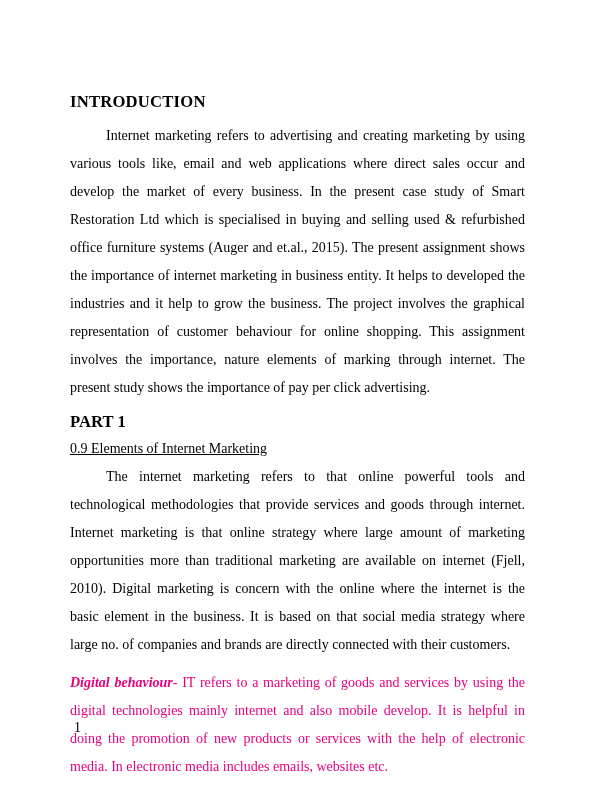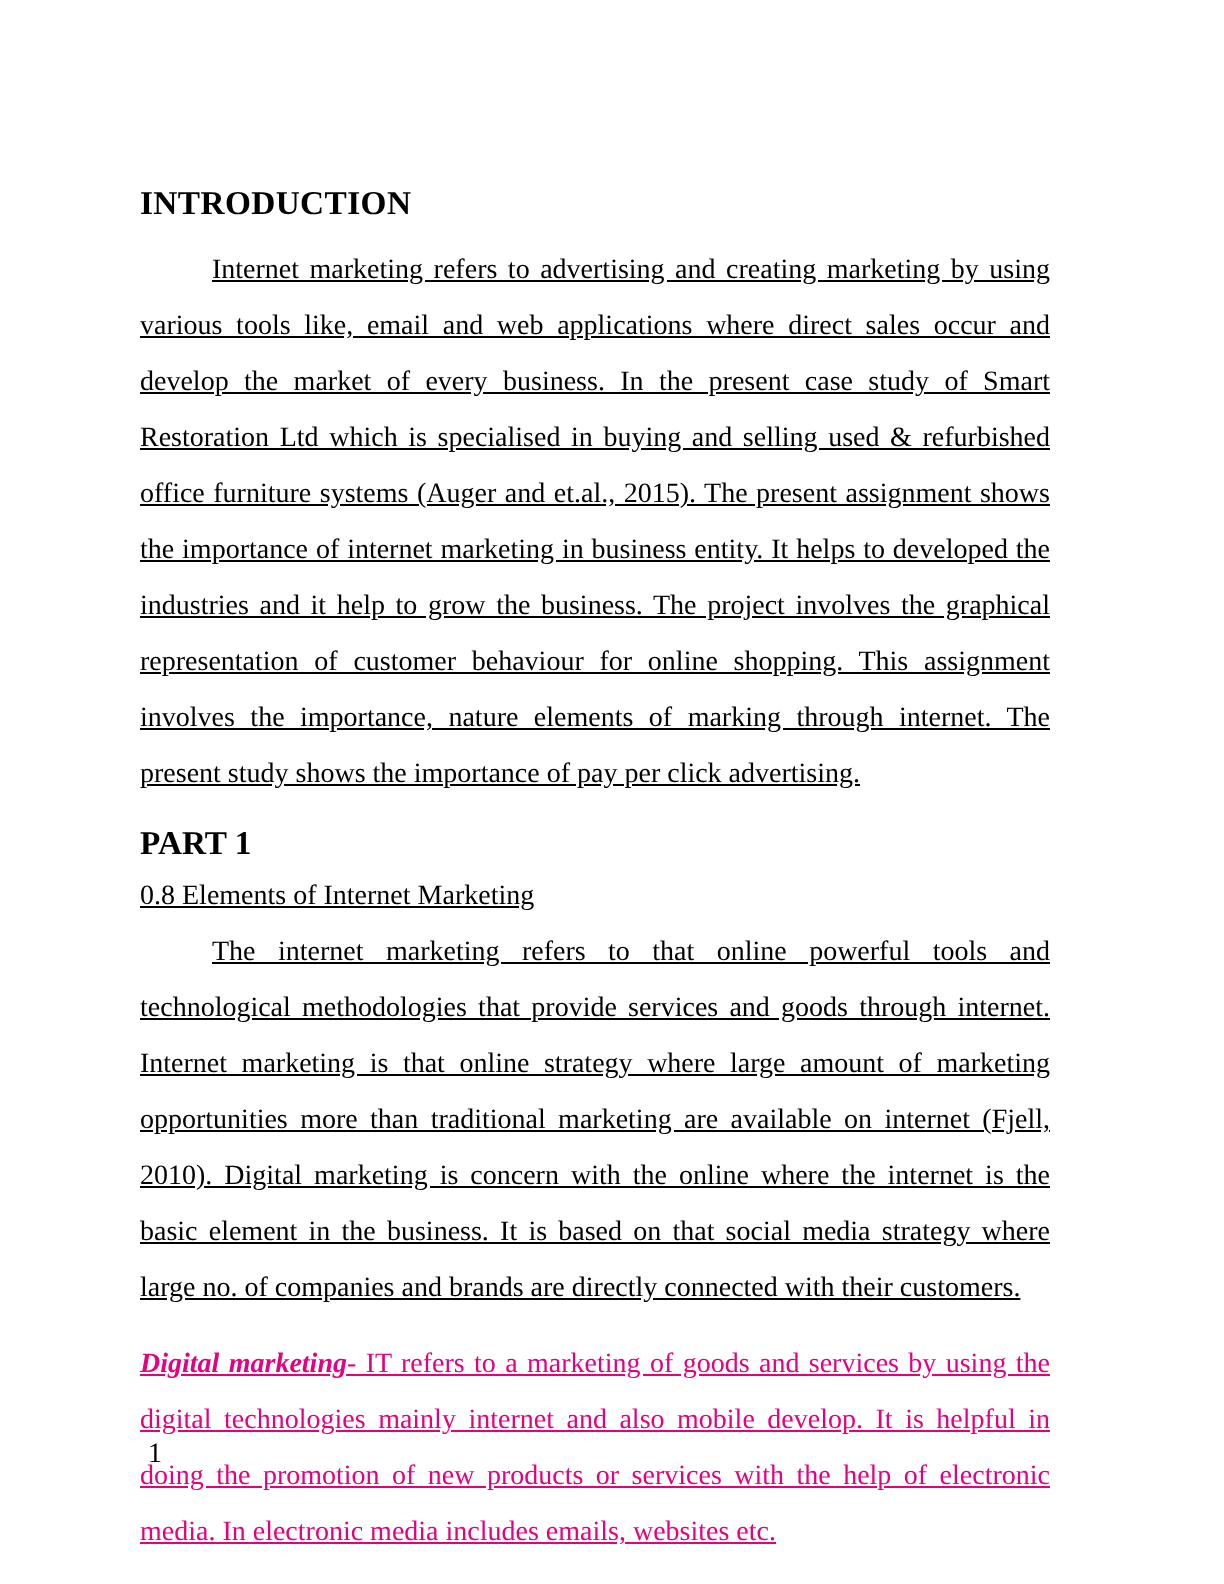--- a/index.html
+++ b/index.html
@@ -38,21 +38,20 @@
     font-size: 10.5pt;
     text-decoration: underline;
     margin: 0 0 6px 0;
   }
   p.body-text {
     font-size: 10.5pt;
     line-height: 2.0;
     text-align: justify;
     margin: 0 15px 10px 0;
     text-indent: 0;
-    text-decoration: underline;
   }
   p.indented {
     text-indent: 36px;
   }
   p.pink {
     color: #e5007e;
   }
   .term {
     font-weight: bold;
     font-style: italic;
@@ -68,21 +67,21 @@
 <body>
 
 <div class="page">
 
   <h1 class="section-heading">INTRODUCTION</h1>
 
   <p class="body-text indented">Internet marketing refers to advertising and creating marketing by using various tools like, email and web applications where direct sales occur and develop the market of every business. In the present case study of Smart Restoration Ltd which is specialised in buying and selling used &amp; refurbished office furniture systems (Auger and et.al., 2015). The present assignment shows the importance of internet marketing in business entity. It helps to developed the industries and it help to grow the business. The project involves the graphical representation of customer behaviour for online shopping. This assignment involves the importance, nature elements of marking through internet. The present study shows the importance of pay per click advertising.</p>
 
   <h2 class="part-heading">PART 1</h2>
 
-  <div class="sub-heading">0.8 Elements of Internet Marketing</div>
+  <div class="sub-heading">0.9 Elements of Internet Marketing</div>
 
   <p class="body-text indented">The internet marketing refers to that online powerful tools and technological methodologies that provide services and goods through internet. Internet marketing is that online strategy where large amount of marketing opportunities more than traditional marketing are available on internet (Fjell, 2010). Digital marketing is concern with the online where the internet is the basic element in the business. It is based on that social media strategy where large no. of companies and brands are directly connected with their customers.</p>
 
-  <p class="body-text pink"><span class="term">Digital marketing</span><span>- IT refers to a marketing of goods and services by using the digital technologies mainly internet and also mobile develop. It is helpful in doing the promotion of new products or services with the help of electronic media. In electronic media includes emails, websites etc.</span></p>
+  <p class="body-text pink"><span class="term">Digital behaviour</span><span>- IT refers to a marketing of goods and services by using the digital technologies mainly internet and also mobile develop. It is helpful in doing the promotion of new products or services with the help of electronic media. In electronic media includes emails, websites etc.</span></p>
 
   <div class="page-number">1</div>
 
 </div>
 
 </body></html>

